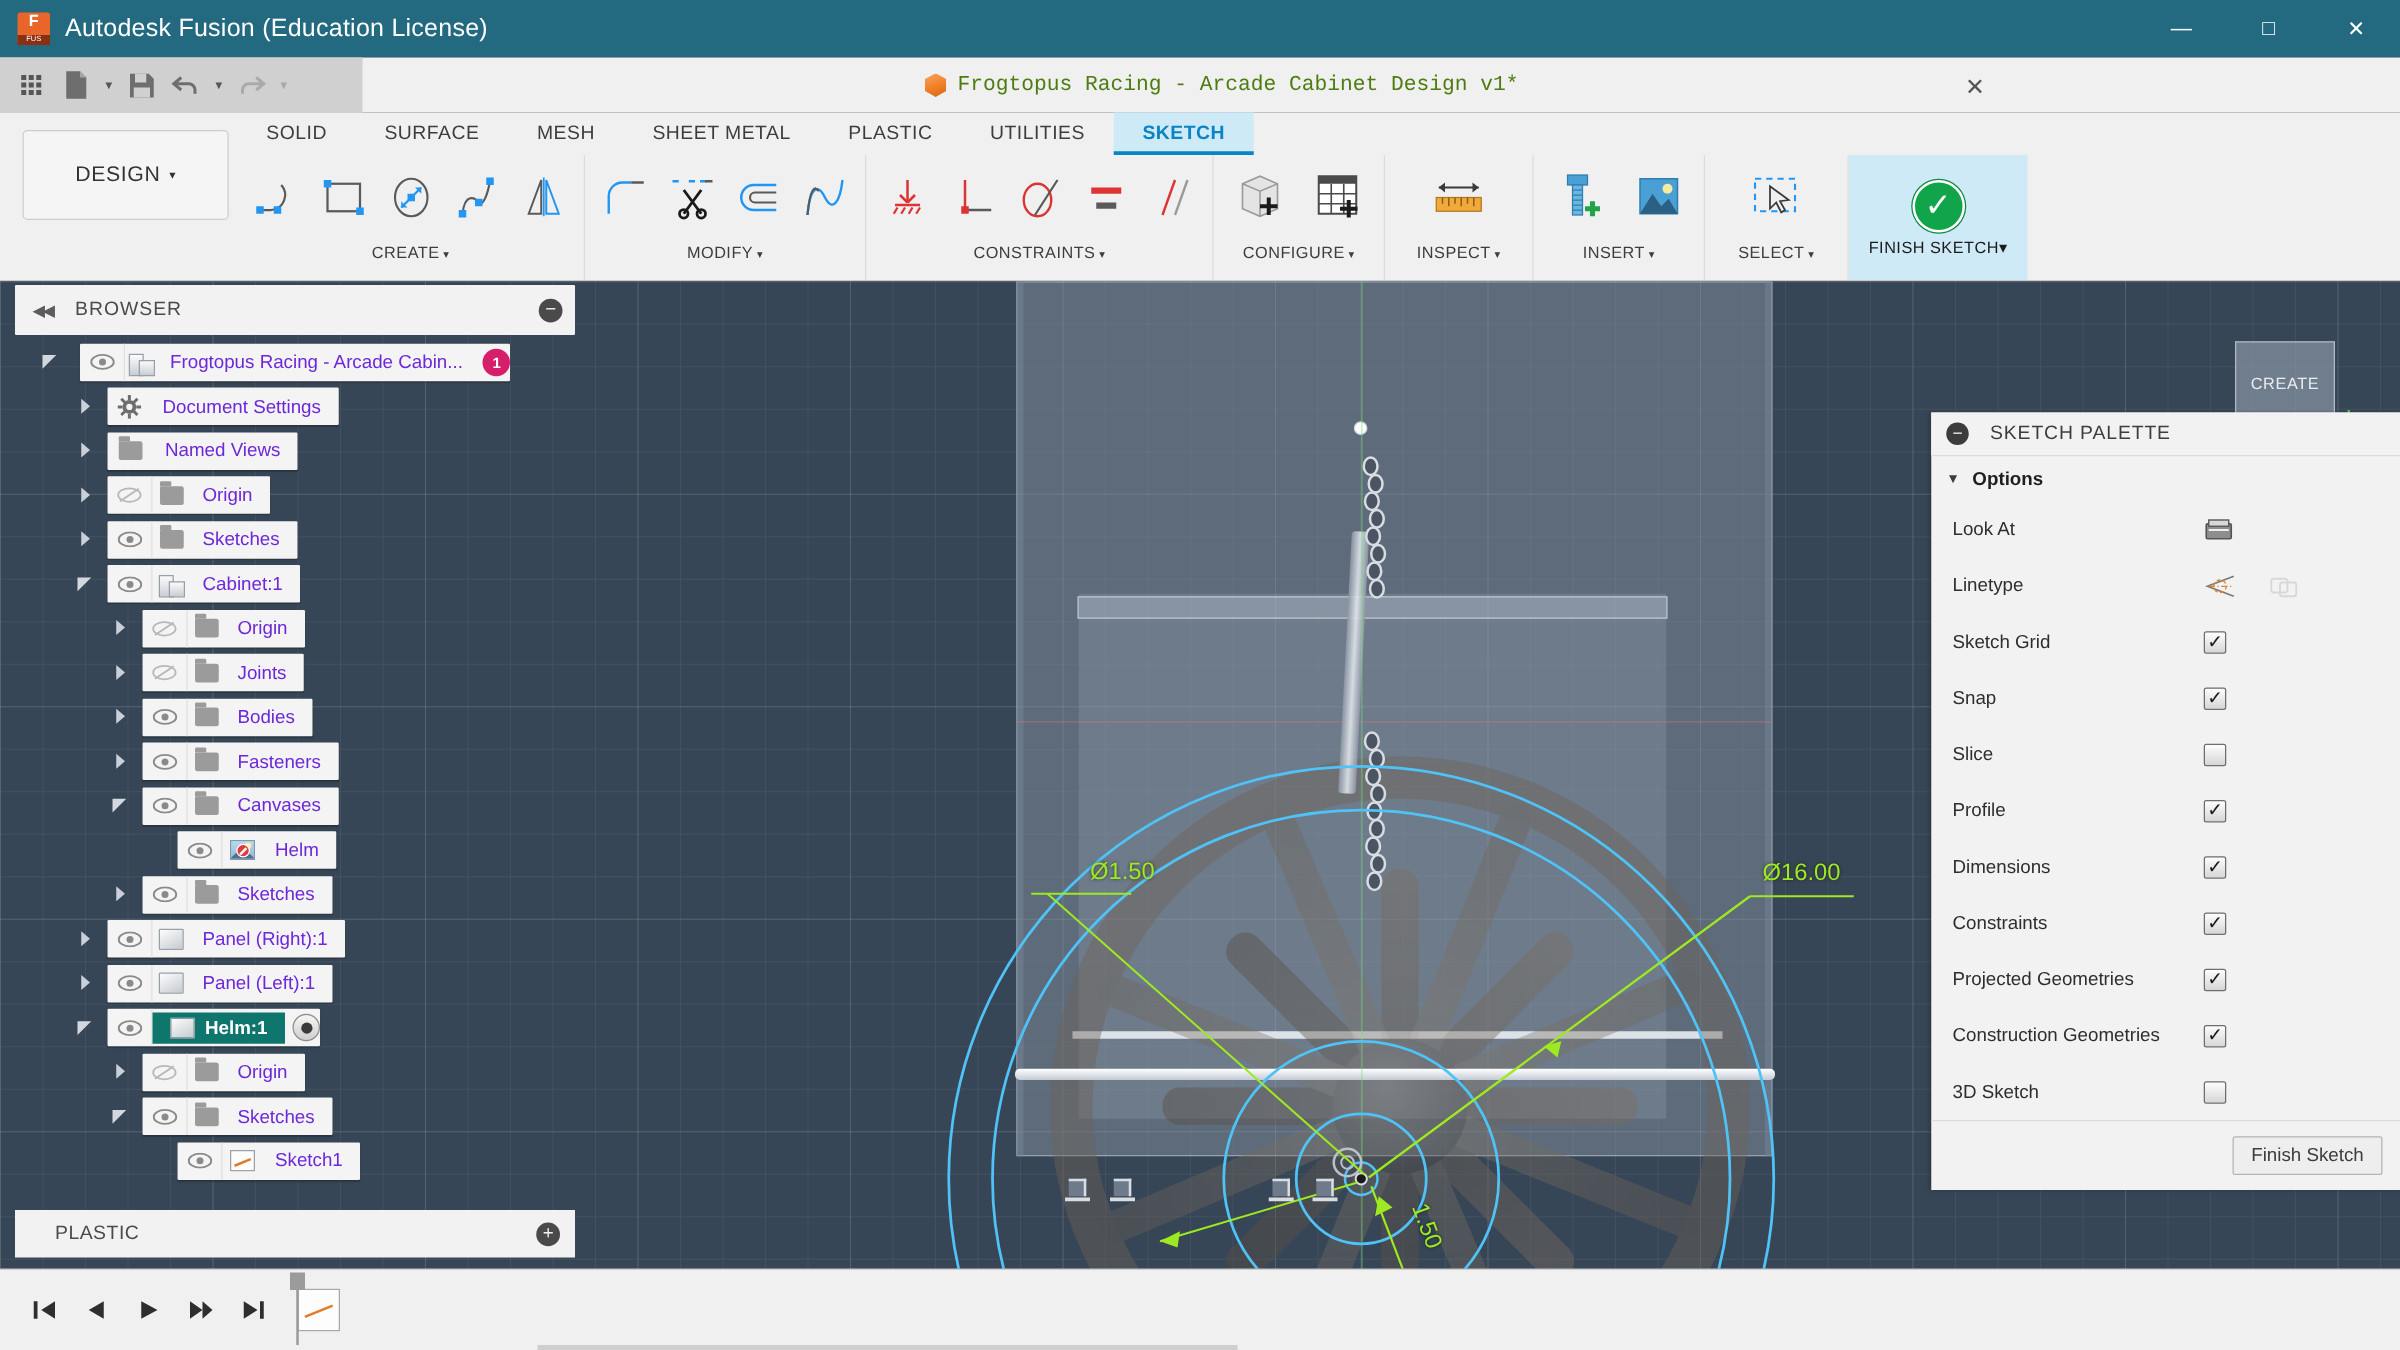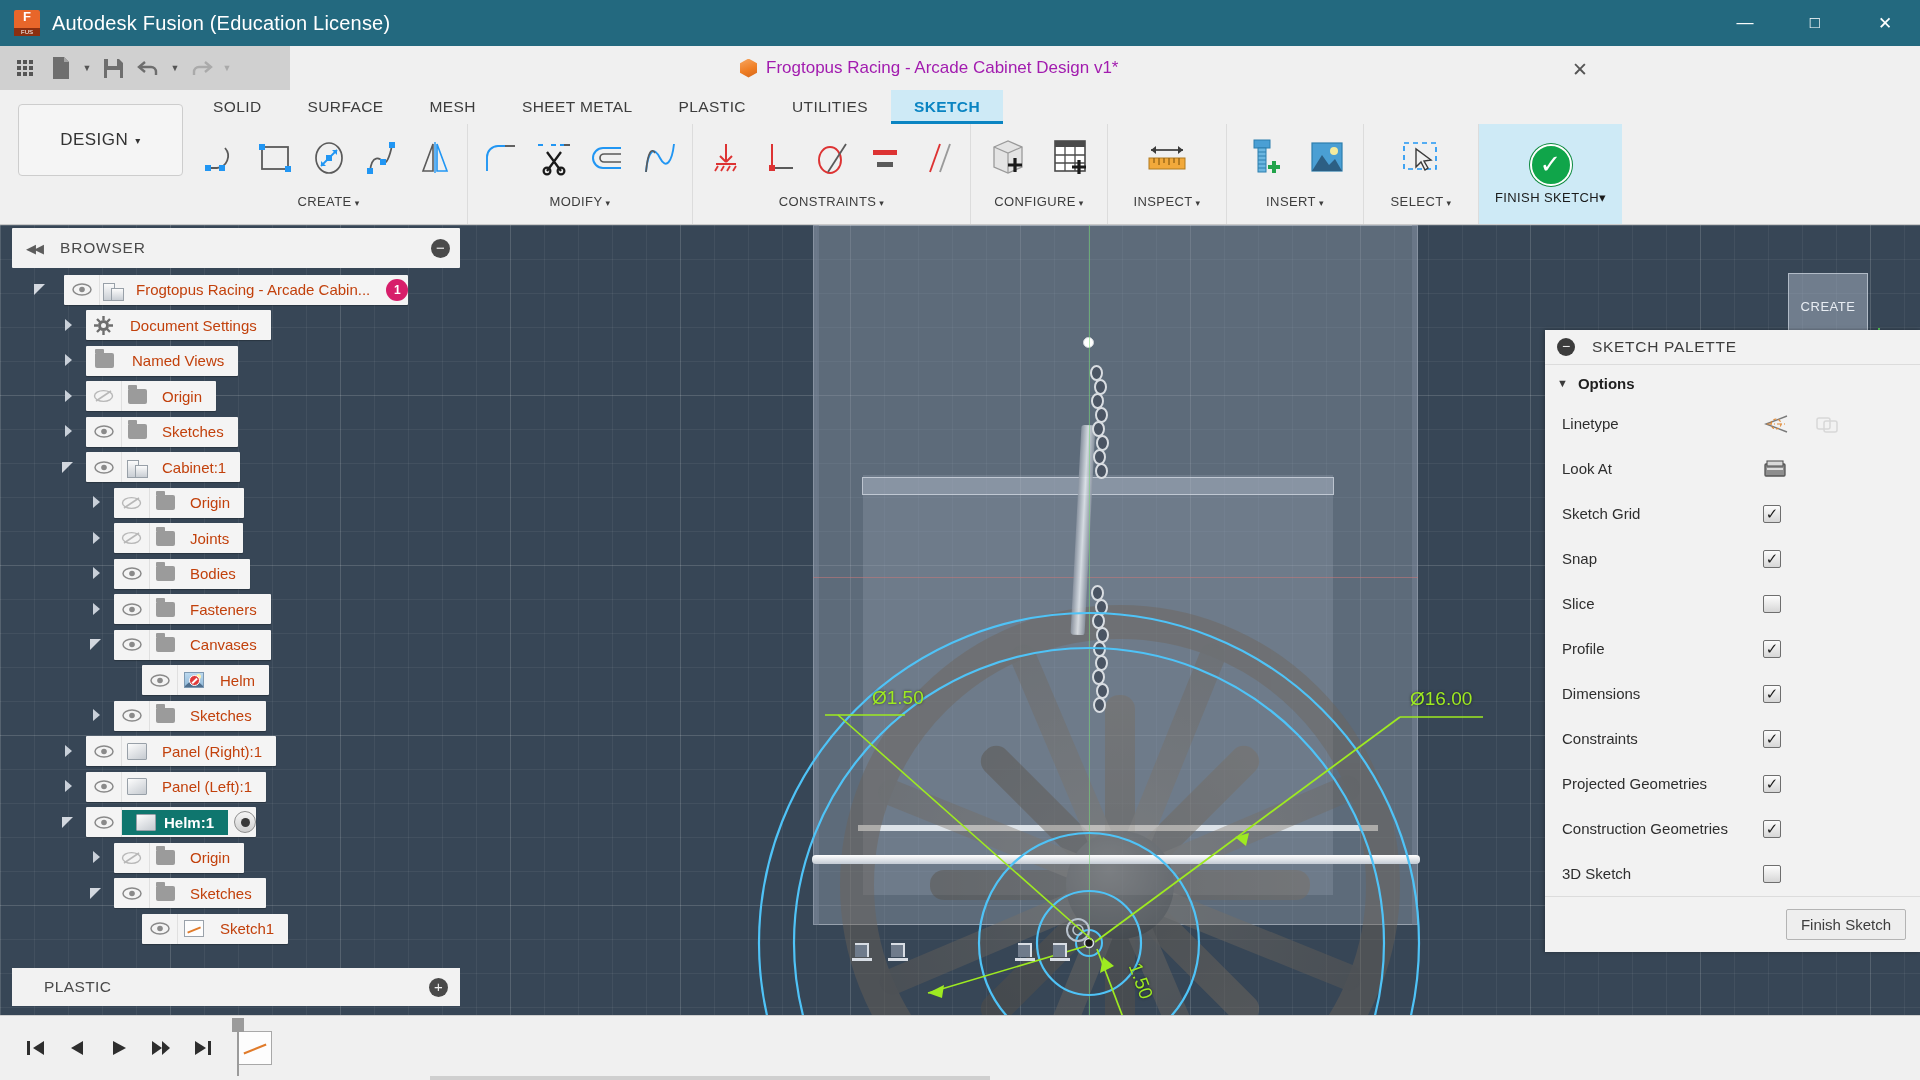--- a/index.html
+++ b/index.html
@@ -46,21 +46,21 @@
     color: #555;
   }
   .qcaret { width: 14px; height: 34px; display:flex; align-items:center; justify-content:center;
             font-size: 9px; color: #555; }
   .qcaret.dim { color: #a9a9a9; }
   .grid-icon { display: grid; grid-template-columns: repeat(3,4px); grid-gap: 2px; }
   .grid-icon i { width: 4px; height: 4px; background: #555; display: block; }
 
   .doctab {
     position: absolute; left: 290px; top: 0; height: 44px;
-    display: flex; align-items: center; color: #a21caf; font-size: 17px;
+    display: flex; align-items: center; color: #4d7c0f; font-size: 17px; font-family: Liberation Mono, monospace;
   }
   .doctab .cube {
     width: 17px; height: 19px; margin-right: 9px;
     background: linear-gradient(160deg,#f7a55f 0%, #ef7e24 55%, #d4661a 100%);
     clip-path: polygon(50% 0%, 100% 25%, 100% 75%, 50% 100%, 0% 75%, 0% 25%);
   }
   .tabclose {
     position: absolute; top: 12px; font-size: 19px; color: #555; width: 20px;
     text-align: center;
   }
@@ -259,21 +259,21 @@
     border-bottom: 6px solid transparent; border-left-color: #c9d0d9;
   }
   .tri.open:after {
     content:''; position: absolute; left: 0; top: 2px; width: 0; height: 0;
     border-left: 11px solid #d3d8df; border-bottom: 11px solid transparent;
   }
   .tchip { display: flex; align-items: center; height: 30px; background: #f4f4f4;
            border-radius: 1px; box-shadow: 0 1px 1px rgba(0,0,0,.25); }
   .eye { width: 36px; height: 30px; display:flex; align-items:center; justify-content:center;
          border-right: 1px solid #e0e0e0; }
-  .tlabel { padding: 0 14px 0 10px; font-size: 15px; color: #c2410c; white-space: nowrap; }
+  .tlabel { padding: 0 14px 0 10px; font-size: 15px; color: #6d28d9; white-space: nowrap; }
   .tlabel.sel { background: #0f766e; color: #fff; font-weight: bold; padding: 4px 14px; }
   .ticon { width: 26px; height: 30px; display:flex; align-items:center; justify-content:center; }
   .folder {
     width: 19px; height: 15px; background: #9b9b9b; border-radius: 1px 2px 2px 2px; position: relative;
   }
   .folder:before {
     content:''; position:absolute; top:-4px; left:0; width: 9px; height: 4px; background: #9b9b9b;
     border-radius: 1px 1px 0 0;
   }
   .compicon {
@@ -1148,52 +1148,52 @@
       <span class="pminus">−</span>
       <span class="ptitle">SKETCH PALETTE</span>
     </div>
 
     <div class="psection">
       <span class="caret">▼</span>
       <span class="stitle">Options</span>
     </div>
 
     <div class="prow">
+      <span class="plabel">Look At</span>
+      <span class="pctrl">
+        <span>
+          <svg width="24" height="22" viewBox="0 0 24 22">
+              <rect x="2" y="6" width="20" height="12" rx="1" fill="#8e8e8e" stroke="#555" stroke-width="1.3"></rect>
+              <rect x="4" y="3" width="16" height="5" fill="#d8d8d8" stroke="#555" stroke-width="1.1"></rect>
+              <path d="M4 11 h16" stroke="#f0f0f0" stroke-width="1.6"></path>
+            </svg>
+        </span>
+      </span>
+    </div>
+
+    <div class="prow">
       <span class="plabel">Linetype</span>
       <span class="pctrl">
         <span>
           <svg width="26" height="22" viewBox="0 0 26 22">
               <path d="M24 3 L3 11 L24 19" stroke="#7a7a7a" stroke-width="1.4" fill="none"></path>
               <path d="M8 11 a5 5 0 1 1 10 0 a5 5 0 1 1 -10 0" stroke="#e0862f" stroke-width="1.1" fill="none" stroke-dasharray="3 2"></path>
               <path d="M4 11 h20" stroke="#e0862f" stroke-width="1" stroke-dasharray="5 2 1 2"></path>
             </svg>
         </span>
         <span>
           <svg width="26" height="22" viewBox="0 0 26 22">
               <rect x="3" y="5" width="13" height="11" rx="2" stroke="#d8d8d8" stroke-width="1.5" fill="none"></rect>
               <rect x="10" y="8" width="13" height="11" rx="2" stroke="#d8d8d8" stroke-width="1.5" fill="none"></rect>
             </svg>
         </span>
       </span>
     </div>
 
     <div class="prow">
-      <span class="plabel">Look At</span>
-      <span class="pctrl">
-        <span>
-          <svg width="24" height="22" viewBox="0 0 24 22">
-              <rect x="2" y="6" width="20" height="12" rx="1" fill="#8e8e8e" stroke="#555" stroke-width="1.3"></rect>
-              <rect x="4" y="3" width="16" height="5" fill="#d8d8d8" stroke="#555" stroke-width="1.1"></rect>
-              <path d="M4 11 h16" stroke="#f0f0f0" stroke-width="1.6"></path>
-            </svg>
-        </span>
-      </span>
-    </div>
-
-    <div class="prow">
       <span class="plabel">Sketch Grid</span>
       <span class="pctrl">
           <span class="cbox on"></span>
         </span>
     </div>
 
     <div class="prow">
       <span class="plabel">Snap</span>
       <span class="pctrl">
           <span class="cbox on"></span>

